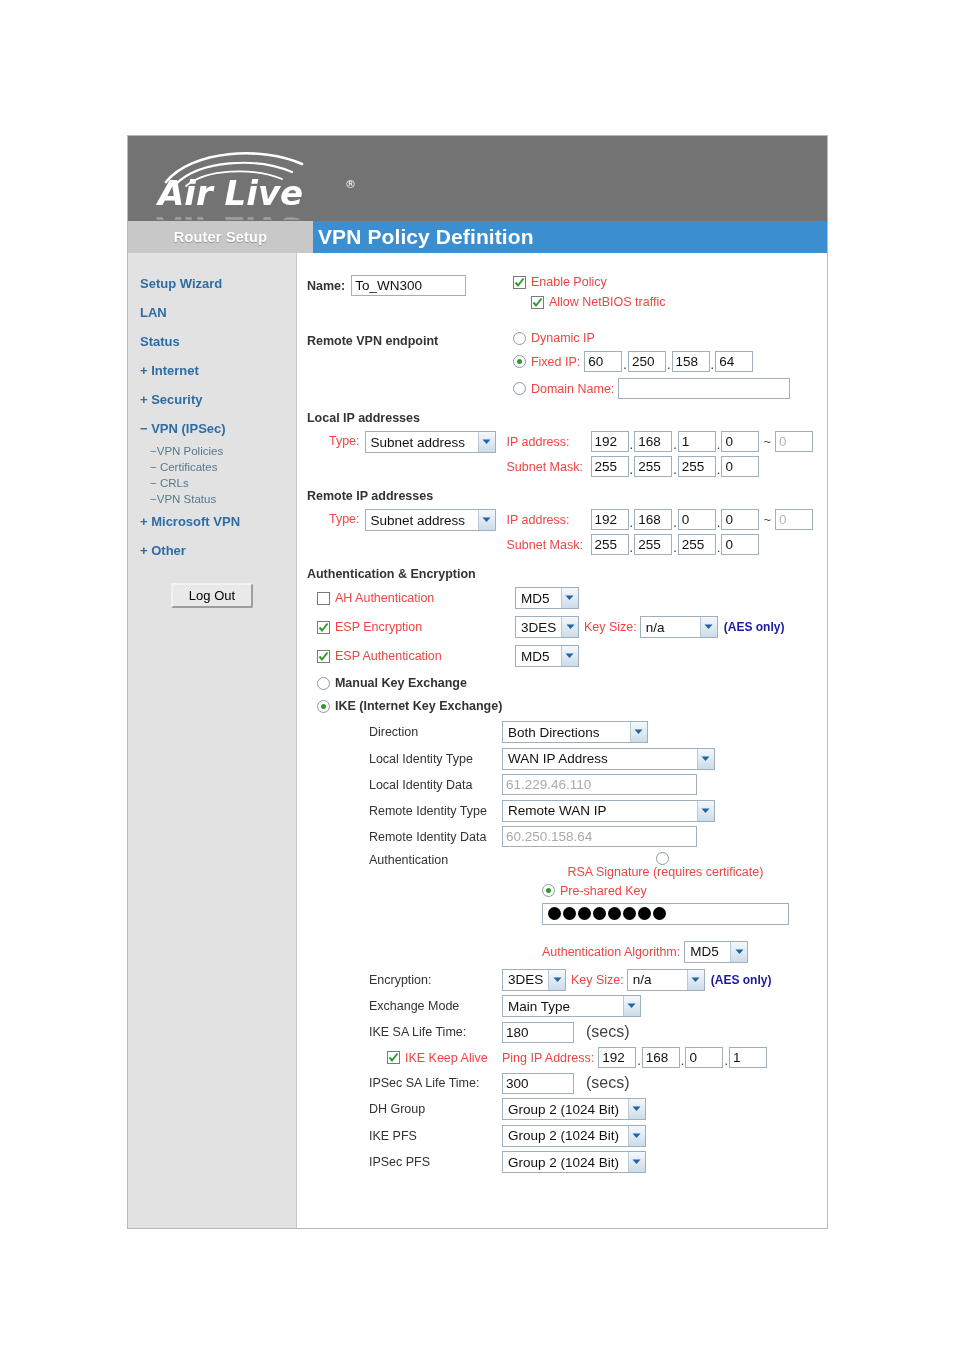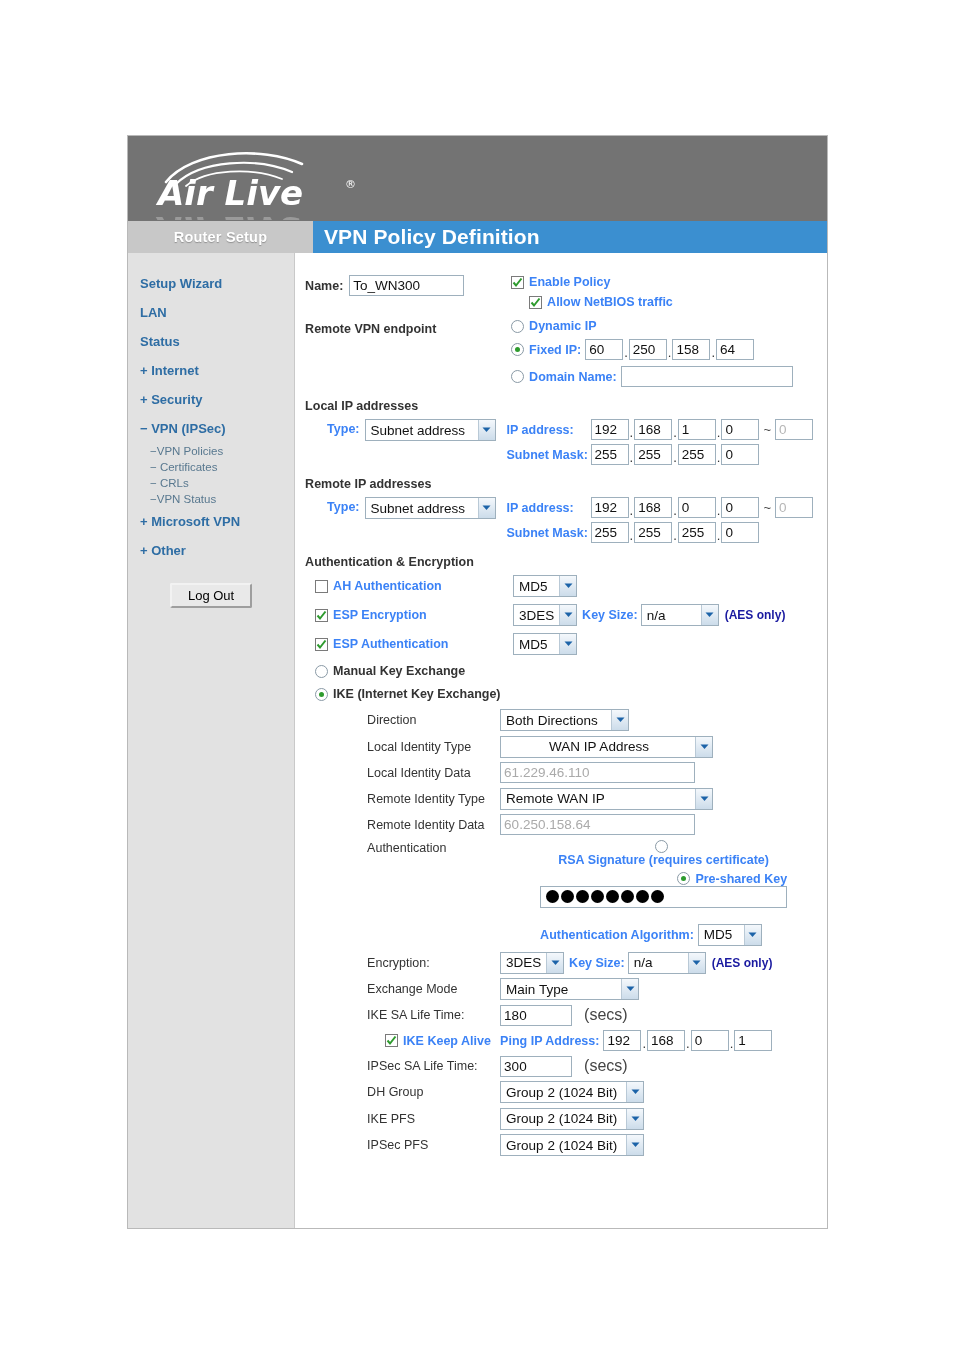--- a/index.html
+++ b/index.html
@@ -47,21 +47,21 @@
     text-shadow: 0 1px 1px rgba(120,120,120,.7);
   }
   .pagetitle {
     flex: 1;
     background: #3b8fd0;
     color: #ffffff;
     font-size: 21px;
     font-weight: bold;
     display: flex;
     align-items: center;
-    padding-left: 11px;
+    padding-left: 5px;
     letter-spacing: .1px;
   }
 
   
   .body { display: flex; height: 976px; }
   .sidebar {
     width: 185px;
     background: #e2e2e2;
     padding: 16px 0 4px 0;
     border-right: 1px solid #c9c9c9;
@@ -100,21 +100,21 @@
     position: relative;
   }
 
   
   .sect-head {
     font-size: 12.5px;
     font-weight: bold;
     color: #333333;
     margin: 12px 0 6px 0;
   }
-  .lbl { font-size: 12.5px; color: #3b82f6; font-weight: bold; }
+  .lbl { font-size: 12.5px; color: #ef4444; }
   .lbl-b { font-size: 12.5px; color: #333333; font-weight: bold; }
   .row { display: flex; align-items: center; }
 
   .txt {
     font-family: "Liberation Sans", sans-serif;
     font-size: 13.5px;
     border: 1px solid #9eb0bd;
     background: #ffffff;
     padding: 2px 3px;
     color: #111111;
@@ -266,21 +266,21 @@
             <span class="cb on">
               <svg width="11" height="11" viewBox="0 0 11 11">
                   <path d="M1.5 5.5 L4 8.5 L9.5 1.5" stroke="#2e9b2e" stroke-width="2" fill="none"></path>
                 </svg>
             </span>
             <span class="lbl">Allow NetBIOS traffic</span>
           </div>
         </div>
       </div>
 
-      <div class="row" style="align-items:flex-start;margin-top:10px;">
+      <div class="row" style="align-items:flex-start;margin-top:22px;">
         <div style="width:200px;">
           <span class="lbl-b">Remote VPN endpoint</span>
         </div>
         <div style="margin-left:6px;">
           <div class="row" style="margin-bottom:6px;">
             <span class="rb"></span>
             <span class="lbl">Dynamic IP</span>
           </div>
           <div class="row" style="margin-bottom:6px;">
             <span class="rb on">
@@ -447,33 +447,33 @@
         <span class="rb on">
             <i></i>
           </span>
         <span class="lbl-b">IKE (Internet Key Exchange)</span>
       </div>
 
       <div class="ike-block">
 
         <div class="ike-row">
           <span class="ike-label">Direction</span>
-          <div class="sel" style="width:129px;">
+          <div class="sel" style="width:146px;">
             <span class="selval">Both Directions</span>
             <span class="arrow">
               <svg width="9" height="6" viewBox="0 0 9 6">
                   <path d="M0.5 0.5 L4.5 5 L8.5 0.5" fill="#1c63a8"></path>
                 </svg>
             </span>
           </div>
         </div>
 
         <div class="ike-row">
           <span class="ike-label">Local Identity Type</span>
-          <div class="sel" style="width:213px;padding-left:43px;">
+          <div class="sel" style="width:213px;">
             <span class="selval">WAN IP Address</span>
             <span class="arrow">
               <svg width="9" height="6" viewBox="0 0 9 6">
                   <path d="M0.5 0.5 L4.5 5 L8.5 0.5" fill="#1c63a8"></path>
                 </svg>
             </span>
           </div>
         </div>
 
         <div class="ike-row">
@@ -498,21 +498,21 @@
           <input class="txt dim" style="width: 195px;" type="text" value="60.250.158.64">
         </div>
 
         <div class="ike-row" style="align-items:flex-start;margin-top:4px;gap:40px;">
           <span class="ike-label" style="padding-top:1px;">Authentication</span>
           <div>
             <div class="row" style="margin-bottom:5px;flex-direction:column;">
               <span class="rb"></span>
               <span class="lbl">RSA Signature (requires certificate)</span>
             </div>
-            <div class="row" style="justify-content:flex-end;">
+            <div class="row" style="margin-bottom:5px;">
               <span class="rb on">
                   <i></i>
                 </span>
               <span class="lbl">Pre-shared Key</span>
             </div>
             <div class="pwbox">
               <i></i>
                 <i></i>
                 <i></i>
                 <i></i>

